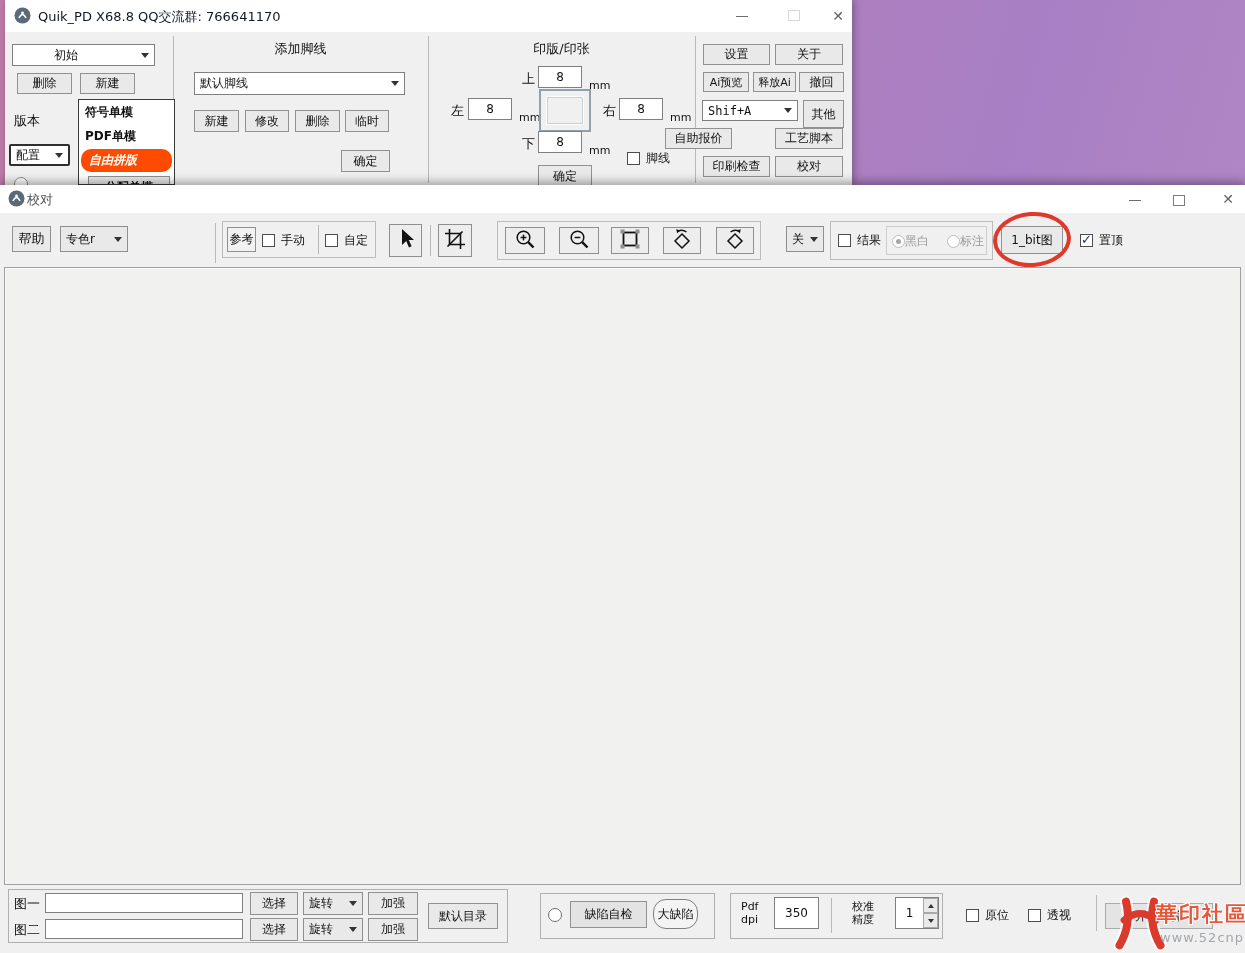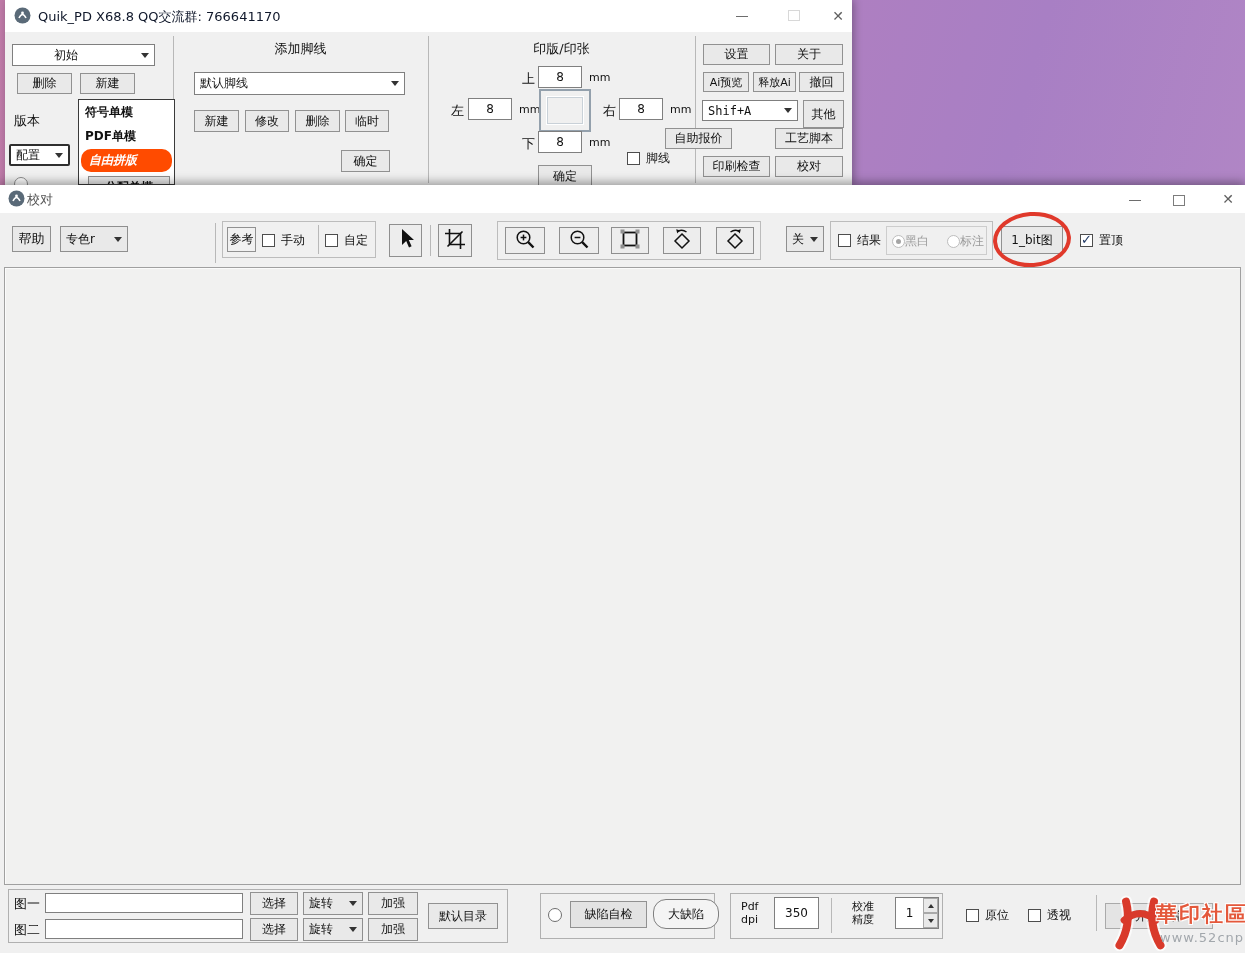--- a/index.html
+++ b/index.html
@@ -35,21 +35,21 @@
   .rad .cir { width:13px; height:13px; border-radius:50%; border:1px solid #8c8c8c; background:#fff; position:relative; flex:none; }
   .rad.on .cir::after { content:""; position:absolute; left:3px; top:3px; width:5px; height:5px; border-radius:50%; background:#a5a5a5; }
   .rad.dis { color:#9a9a9a; }
   .rad.dis .cir { border-color:#bdbdbd; }
   .tbtn { position:absolute; display:flex; align-items:center; justify-content:center;
           background:#ededed; border:1px solid #8f8f8f; }
   .input { position:absolute; background:#fff; border:1px solid #7f7f7f; font-size:12px;
            display:flex; align-items:center; justify-content:center; }
   .input.blank { justify-content:flex-start; padding-left:4px; }
   .lbl { position:absolute; font-size:13px; white-space:nowrap; }
-  .lbl.small { font-size:11px; }
+  .lbl.small { font-size:11px;margin-top:8px; }
   .lbl.wrap { white-space:normal; line-height:1.18; font-size:11px; }
   .list { position:absolute; background:#fff; border:1px solid #3a3a3a; overflow:hidden; }
   .list .item { font-size:12px; font-weight:bold; padding:4px 6px 3px 6px; }
   .pill { margin:1px 2px; border-radius:10px; background:#ff4b00; color:#fff;
           font-weight:bold; font-style:italic; font-size:12px; padding:3px 8px; }
   .subbtn { margin:4px 4px 0 9px; background:#e9e9e9; border:1px solid #8f8f8f;
           font-size:12px; font-weight:bold; text-align:center; padding:2px 0 8px 0; }
   .canvas { position:absolute; background:#f1f1f0; border:1px solid #a0a0a0; box-shadow:inset 1px 1px 0 #fbfbfb; }
   .ellipse { position:absolute; border:4px solid #e0392b; border-radius:50%; transform:rotate(-4deg); background:transparent; }
   .win-min { position:absolute; display:flex; align-items:center; justify-content:center; }
@@ -300,21 +300,21 @@
     <div class="btn" style="left:250px; top:733px; width:48px; height:23px;">选择</div>
     <div class="drop" style="left:303px; top:733px; width:60px; height:23px;">
       <span>旋转</span>
     </div>
     <div class="btn" style="left:368px; top:733px; width:50px; height:23px;">加强</div>
     <div class="btn" style="left:428px; top:718px; width:70px; height:26px;">默认目录</div>
 
     <div class="grp" style="left:540px; top:708px; width:175px; height:46px; border-color:#b0b0b0;"></div>
     <div class="abs" style="left:548px; top:723px; width:14px; height:14px; border-radius:50%; border:1px solid #6e6e6e; background:#fff;"></div>
     <div class="btn" style="left:570px; top:716px; width:77px; height:27px; background:#e3e3e3;">缺陷自检</div>
-    <div class="btn round" style="left:653px; top:714px; width:66px; height:30px;">大缺陷</div>
+    <div class="btn round" style="left:653px; top:714px; width:45px; height:30px;">大缺陷</div>
 
     <div class="grp" style="left:730px; top:708px; width:213px; height:46px; border-color:#b0b0b0;"></div>
     <span class="lbl wrap" style="left:741px; top:716px; width:27px;">Pdf dpi</span>
     <div class="input" style="left:774px; top:712px; width:45px; height:32px;">350</div>
     <div class="vsep" style="left:831px; top:713px; height:35px;"></div>
     <span class="lbl wrap" style="left:852px; top:716px; width:27px;">校准精度</span>
     <div class="spin" style="left:895px; top:712px; width:44px; height:32px;">
       <span class="val">1</span>
       <span class="arrows">
           <span class="up"></span>

